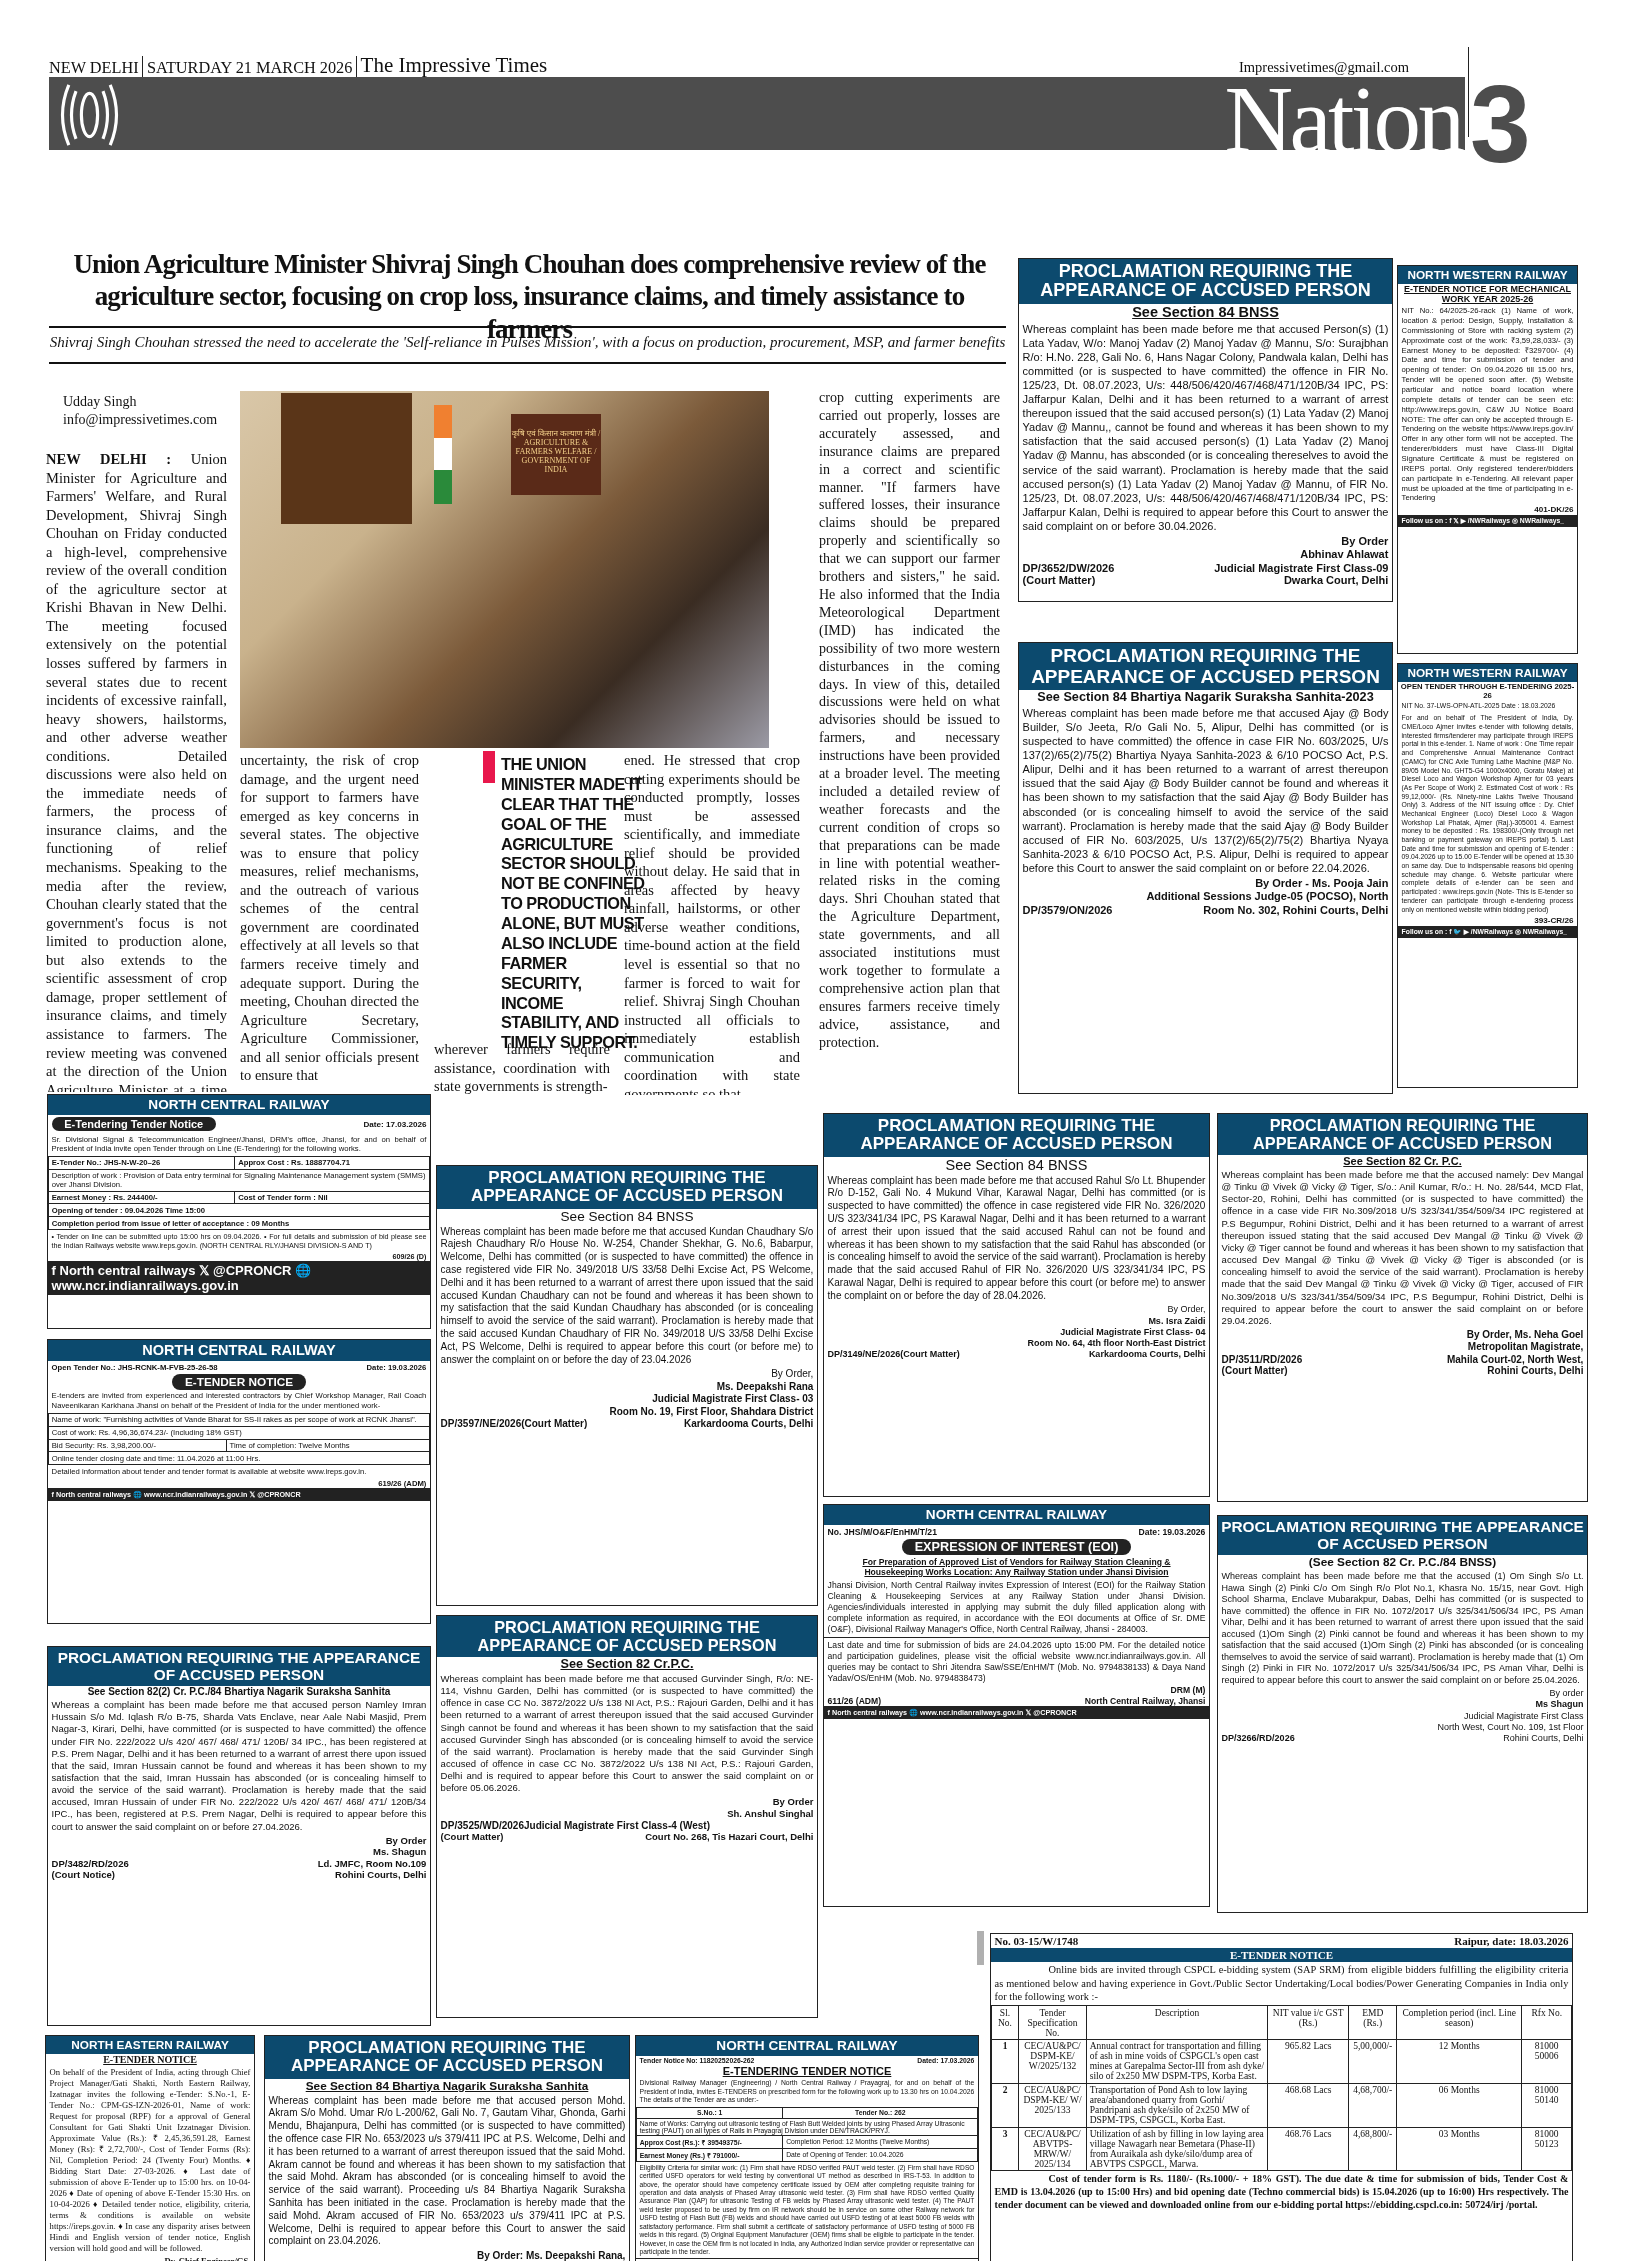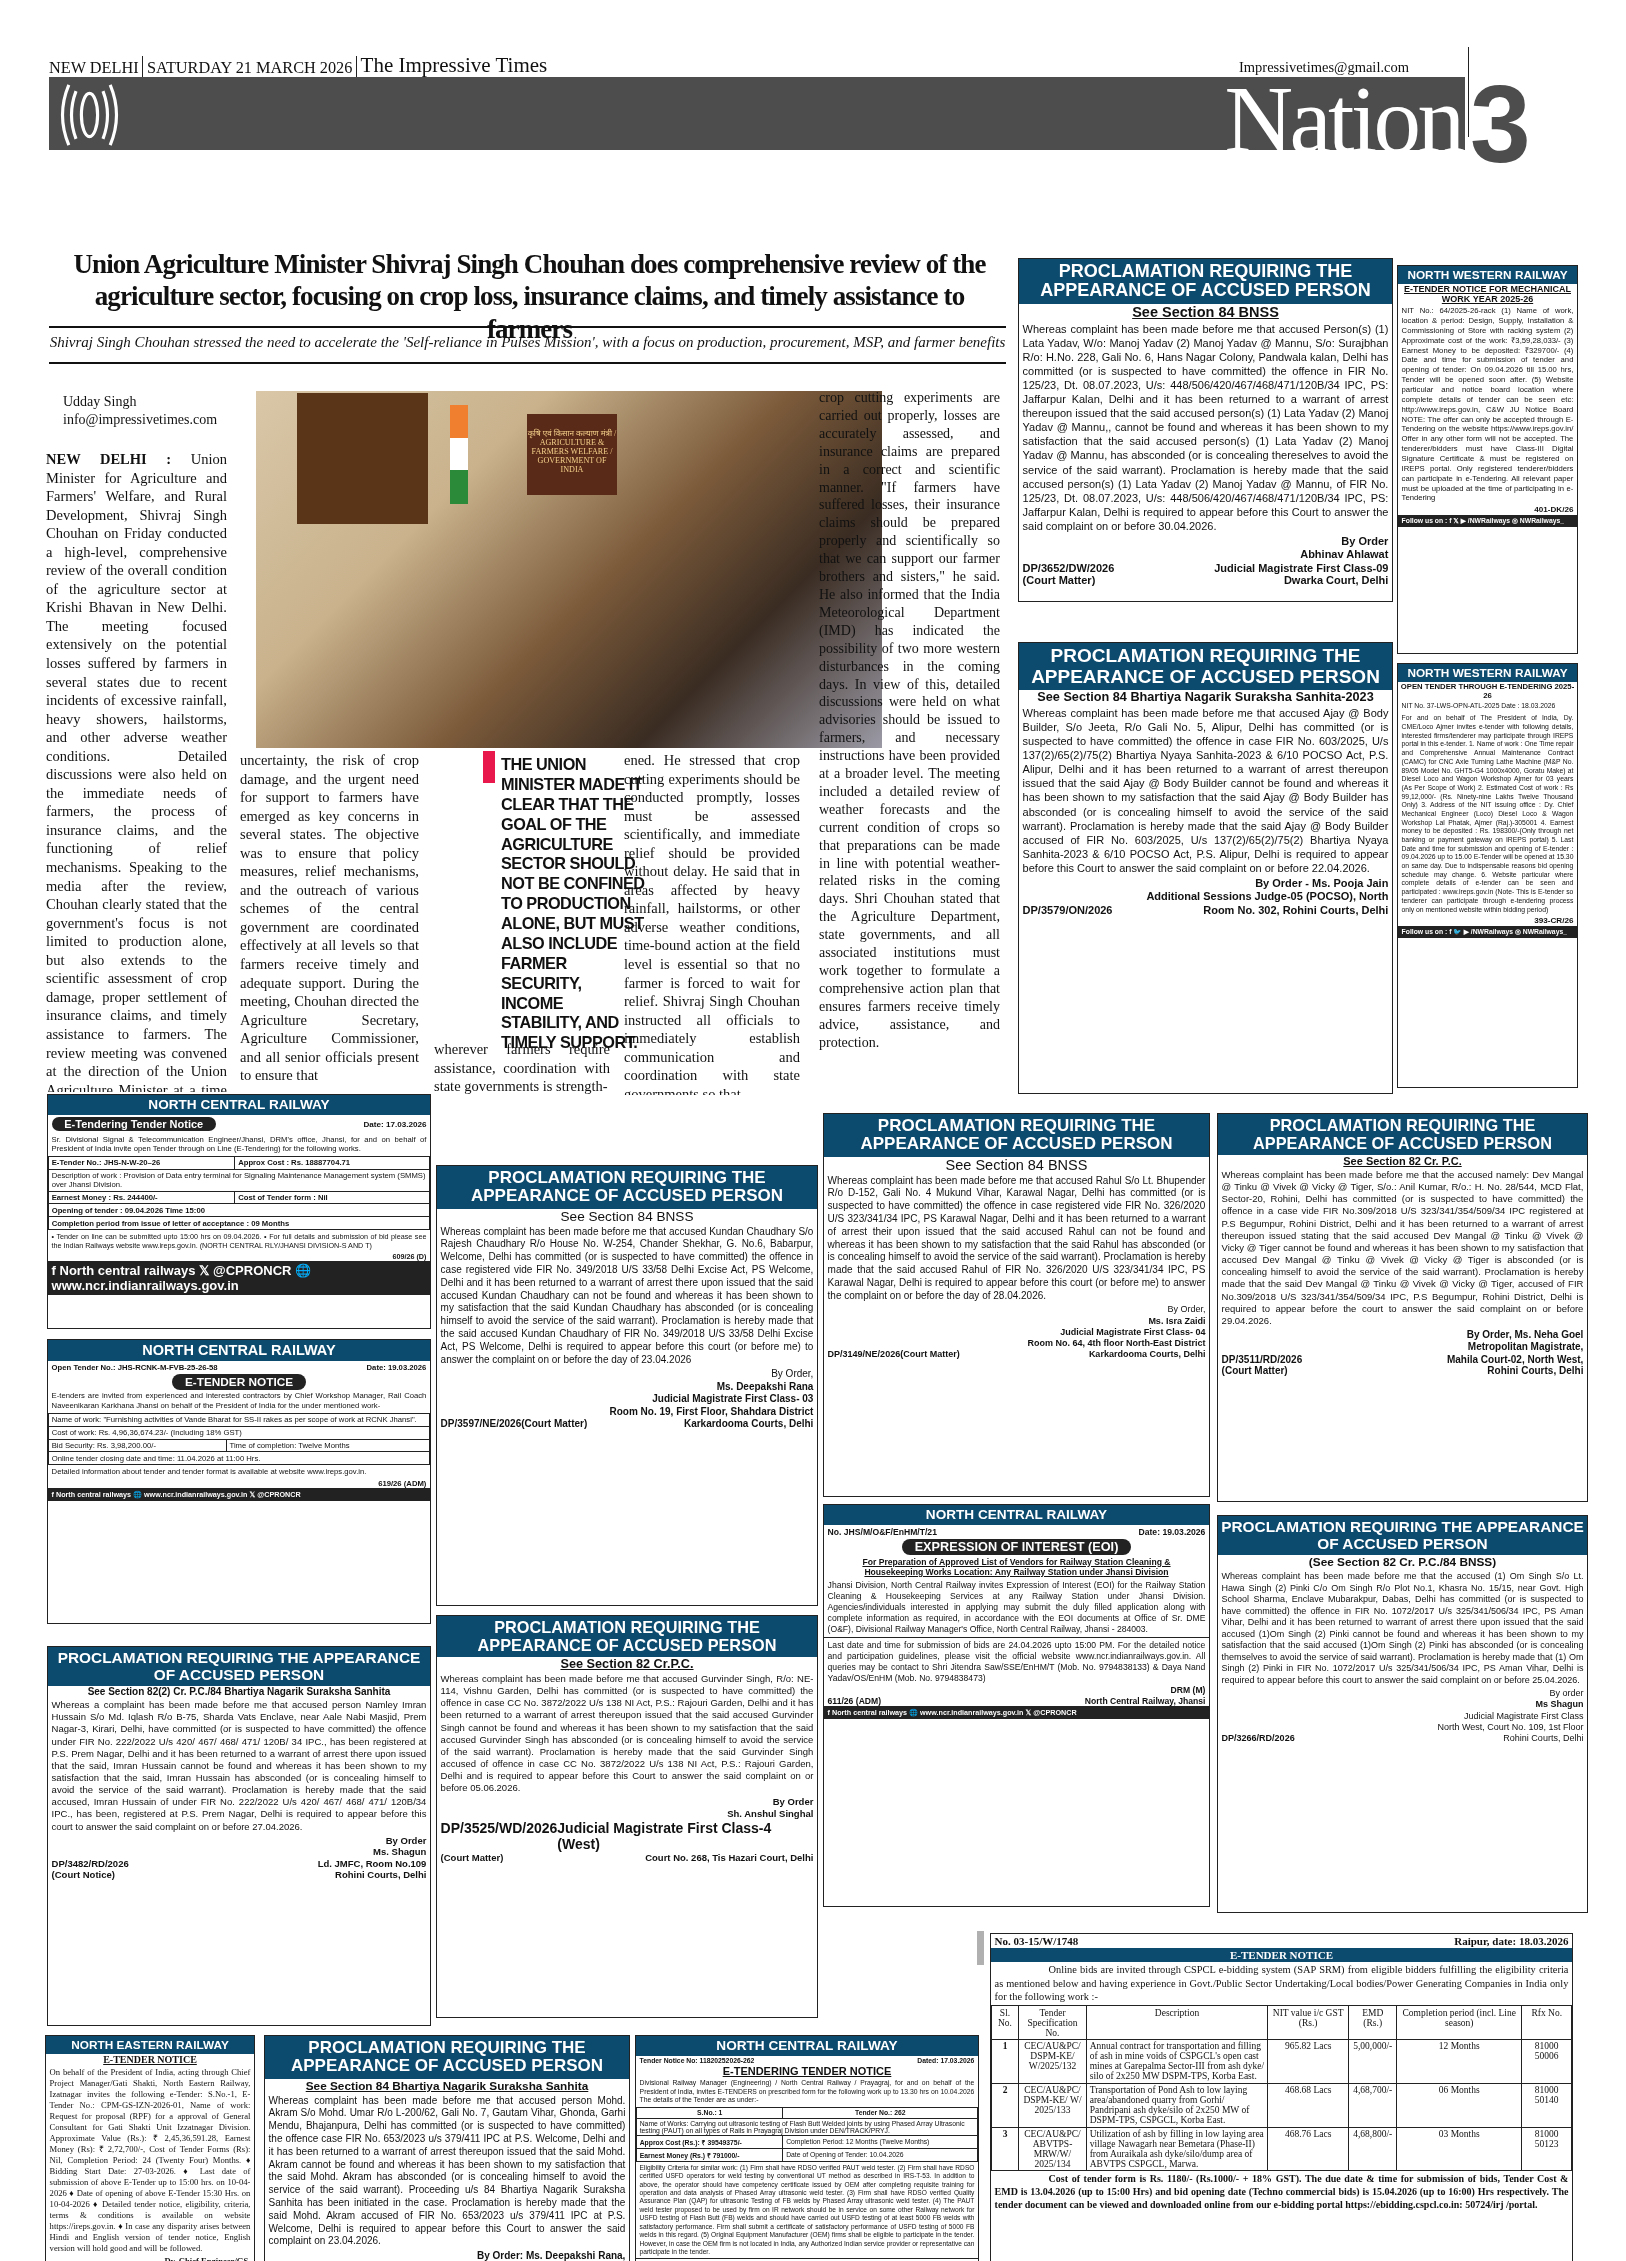--- a/index.html
+++ b/index.html
@@ -12,21 +12,21 @@
 .mast{left:49px;top:77px;width:1416px;height:73px;background:#4d4d4d}
 .mast-logo{left:9px;top:3.6px;width:63px;height:68px;color:#fff}
 .nation{right:3.6px;top:-4.5px;font-size:95px;color:#fff;font-family:"Liberation Serif",serif;line-height:1;letter-spacing:-3.6px}
 .pagenum{left:1470px;top:70px;font-size:109px;color:#4d4d4d;font-family:"Liberation Sans",sans-serif;font-weight:bold;line-height:1}
 .vline{left:1468px;top:47px;width:1.4px;height:90px;background:#222}
 .headline{left:50px;top:248px;width:959px;font-size:27px;font-weight:bold;text-align:center;line-height:1.2;letter-spacing:-0.9px}
 .rule{height:2.3px;background:#111}
 .deck{left:49px;top:334px;width:957px;text-align:center;font-style:italic;font-size:15px}
 .byline{left:63px;top:393px;font-size:14px;line-height:1.3}
 .col{font-size:14.5px;line-height:1.28;text-align:justify}
-.photo{left:256px;top:391px;width:626px;height:357px;background:linear-gradient(135deg,#d9c7a8 0%,#c9b28c 30%,#7b5a3a 55%,#3a2c22 75%,#9b9aa5 100%);overflow:hidden}
+.photo{left:240px;top:391px;width:529px;height:357px;background:linear-gradient(135deg,#d9c7a8 0%,#c9b28c 30%,#7b5a3a 55%,#3a2c22 75%,#9b9aa5 100%);overflow:hidden}
 .photo .board{position:absolute;left:41px;top:2.3px;width:131px;height:131px;background:#5a3518}
 .photo .flag1{position:absolute;left:194px;top:13.6px;width:18px;height:99px;background:linear-gradient(to bottom,#f08030 0,#f08030 33%,#fff 33%,#fff 66%,#2a8a3a 66%)}
 .photo .sign{position:absolute;left:271px;top:22.6px;width:90px;height:81px;background:#5a2a18;color:#f3d08a;font-size:8.1px;text-align:center;padding-top:13.6px}
 .pull{left:483px;top:755px;width:163px;font-family:"Liberation Sans",sans-serif;font-weight:bold;font-size:16.3px;line-height:1.22;letter-spacing:-0.5px}
 .pullmark{left:483px;top:751px;width:11.8px;height:32px;background:#e8174c}
 .ad{border:1.4px solid #222;background:#fff;font-family:"Liberation Sans",sans-serif;overflow:hidden}
 .ad .hd{background:#0c4a6e;color:#fff;font-weight:bold;text-align:center;line-height:1.1;padding:2.7px 1.8px}
 .ad .sub{text-align:center;font-weight:bold}
 .ad .body{text-align:justify;padding:1.8px 3.6px;line-height:1.28}
 .ad .sign{text-align:right;font-weight:bold;padding:0 3.6px;line-height:1.25}
@@ -297,21 +297,21 @@
     <span>Rohini Courts, Delhi</span>
   </div>
 </div>
 
 <div class="abs ad" style="left:436px;top:1615px;width:382px;height:403px">
   <div class="hd" style="font-size:16.3px">PROCLAMATION REQUIRING THE APPEARANCE OF ACCUSED PERSON</div>
   <div class="sub u" style="font-size:12.7px">See Section 82 Cr.P.C.</div>
   <div class="body" style="font-size:9.5px">Whereas complaint has been made before me that accused Gurvinder Singh, R/o: NE-114, Vishnu Garden, Delhi has committed (or is suspected to have committed) the offence in case CC No. 3872/2022 U/s 138 NI Act, P.S.: Rajouri Garden, Delhi and it has been returned to a warrant of arrest thereupon issued that the said accused Gurvinder Singh cannot be found and whereas it has been shown to my satisfaction that the said accused Gurvinder Singh has absconded (or is concealing himself to avoid the service of the said warrant). Proclamation is hereby made that the said Gurvinder Singh accused of offence in case CC No. 3872/2022 U/s 138 NI Act, P.S.: Rajouri Garden, Delhi and is required to appear before this Court to answer the said complaint on or before 05.06.2026.</div>
   <div class="sign" style="font-size:9.5px">By Order</div>
   <div class="sign" style="font-size:9.5px">Sh. Anshul Singhal</div>
-  <div style="display:flex;justify-content:space-between;padding:0 3.6px;font-weight:bold;font-size:14px">
+  <div style="display:flex;padding:0 3.6px;font-weight:bold;font-size:10px">
     <span>DP/3525/WD/2026</span>
     <span>Judicial Magistrate First Class-4 (West)</span>
   </div>
   <div style="display:flex;justify-content:space-between;padding:0 3.6px;font-weight:bold;font-size:9.5px">
     <span>(Court Matter)</span>
     <span>Court No. 268, Tis Hazari Court, Delhi</span>
   </div>
 </div>
 
 <div class="abs ad" style="left:45px;top:2035px;width:210px;height:466px;font-family:'Liberation Serif',serif">

